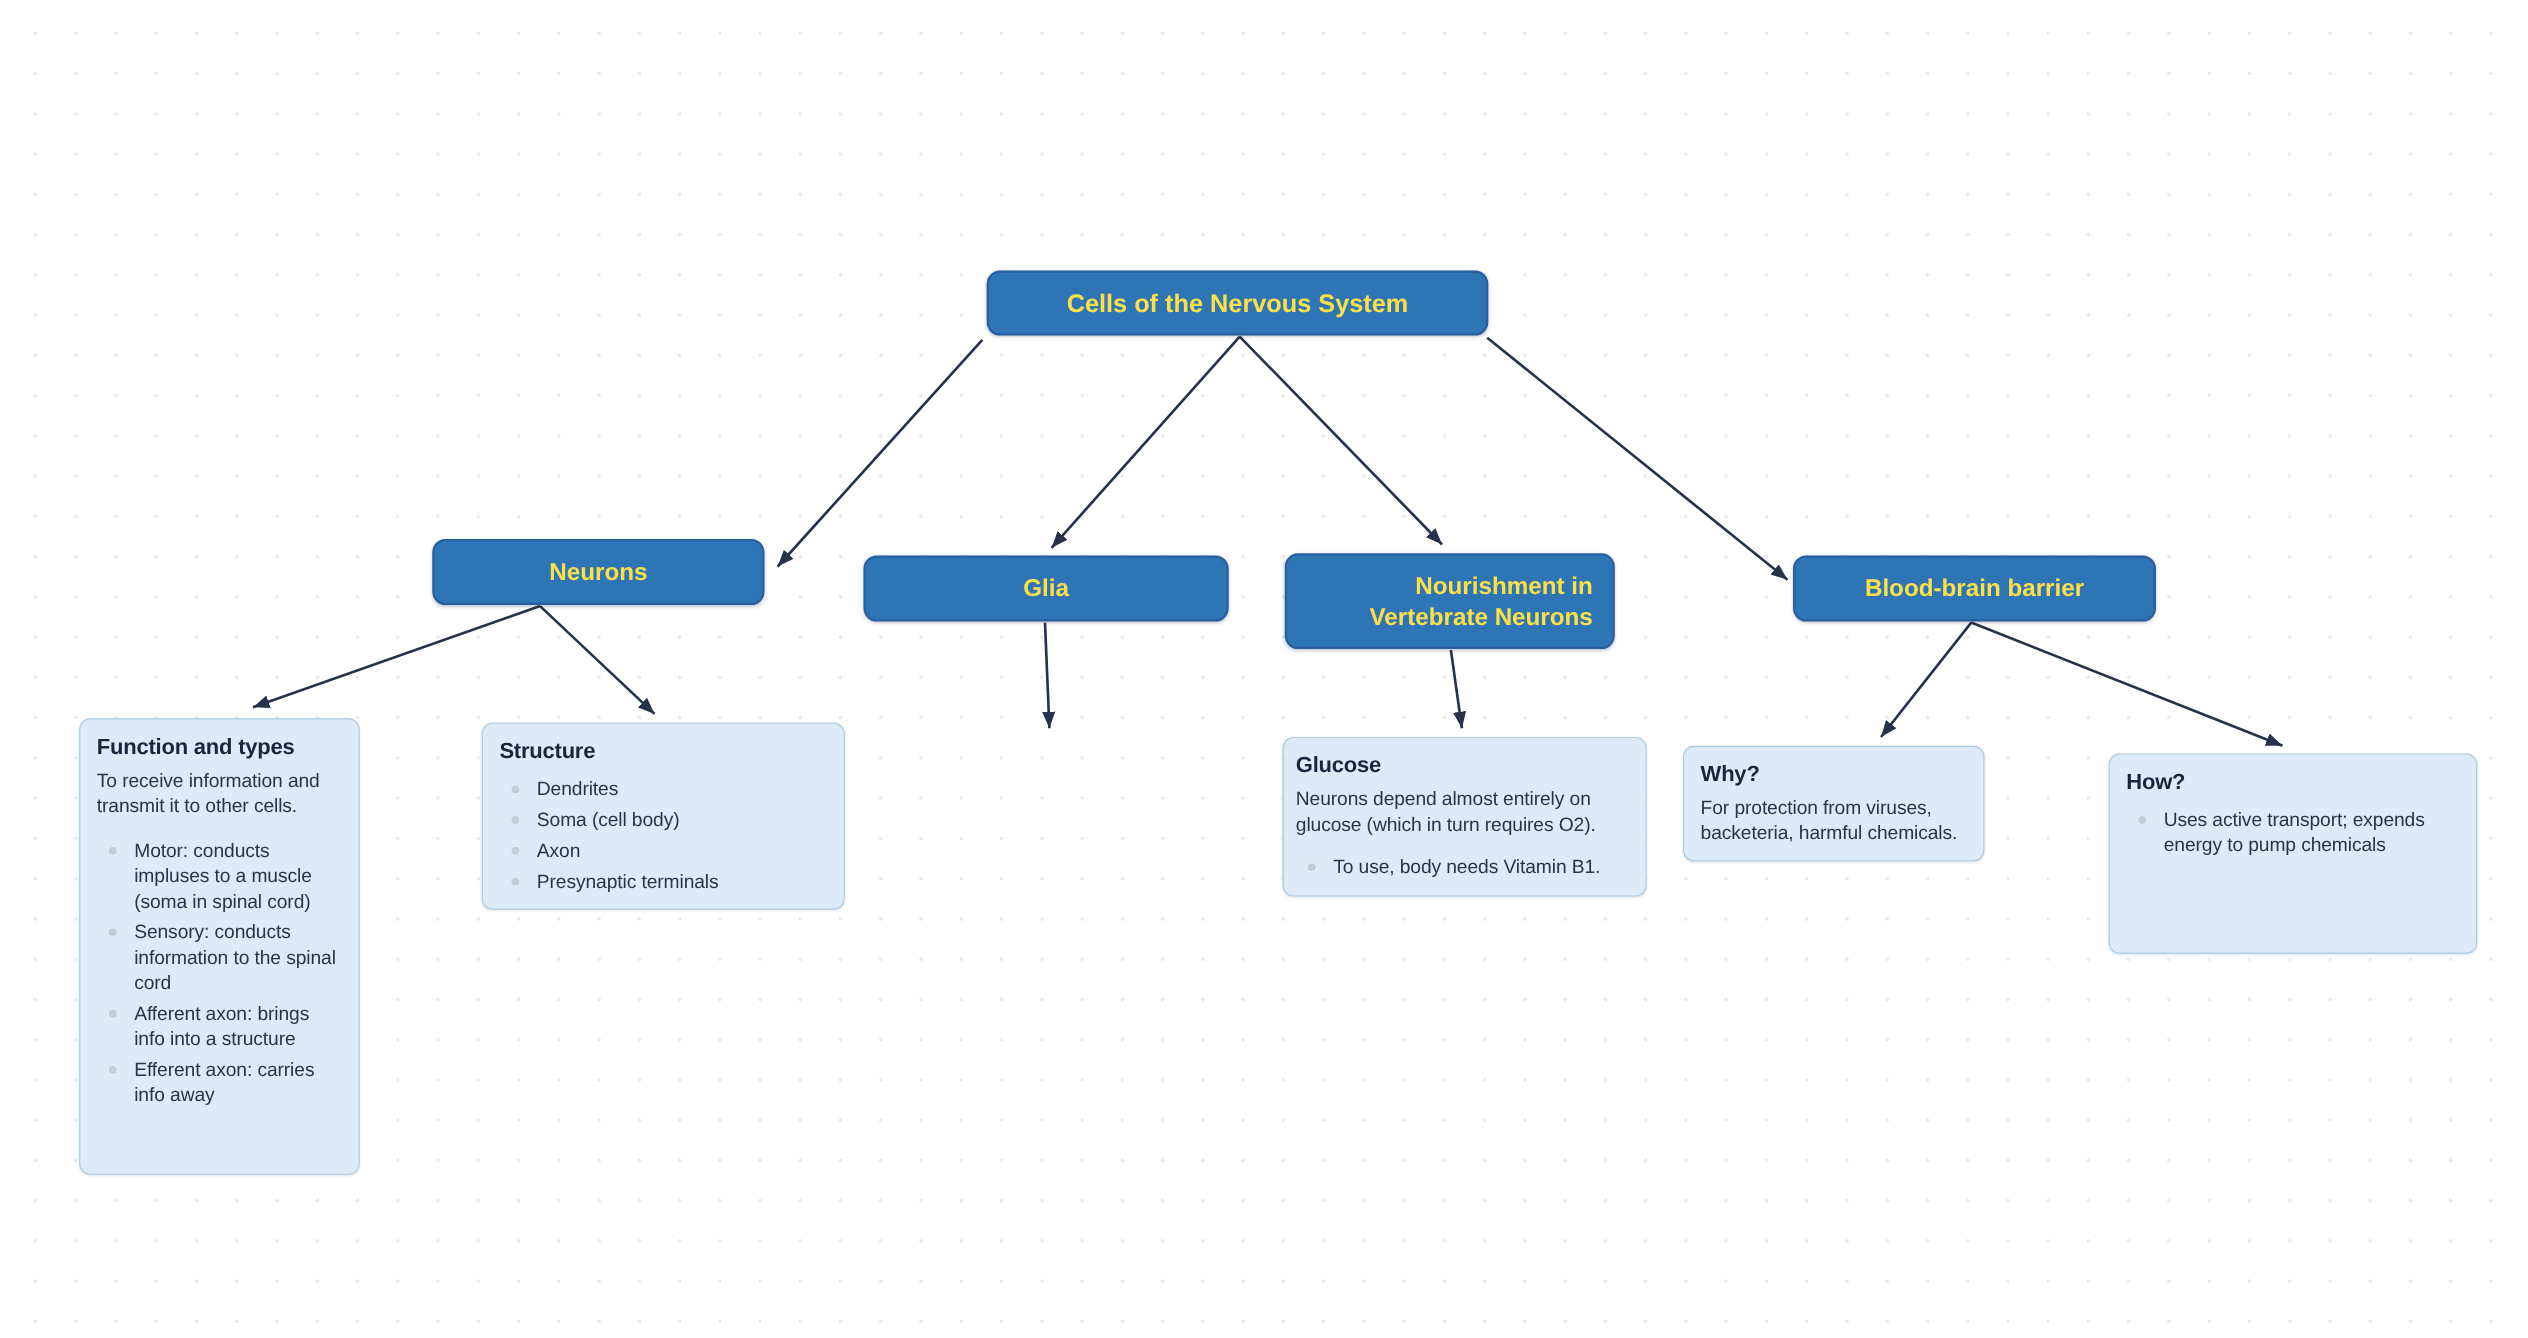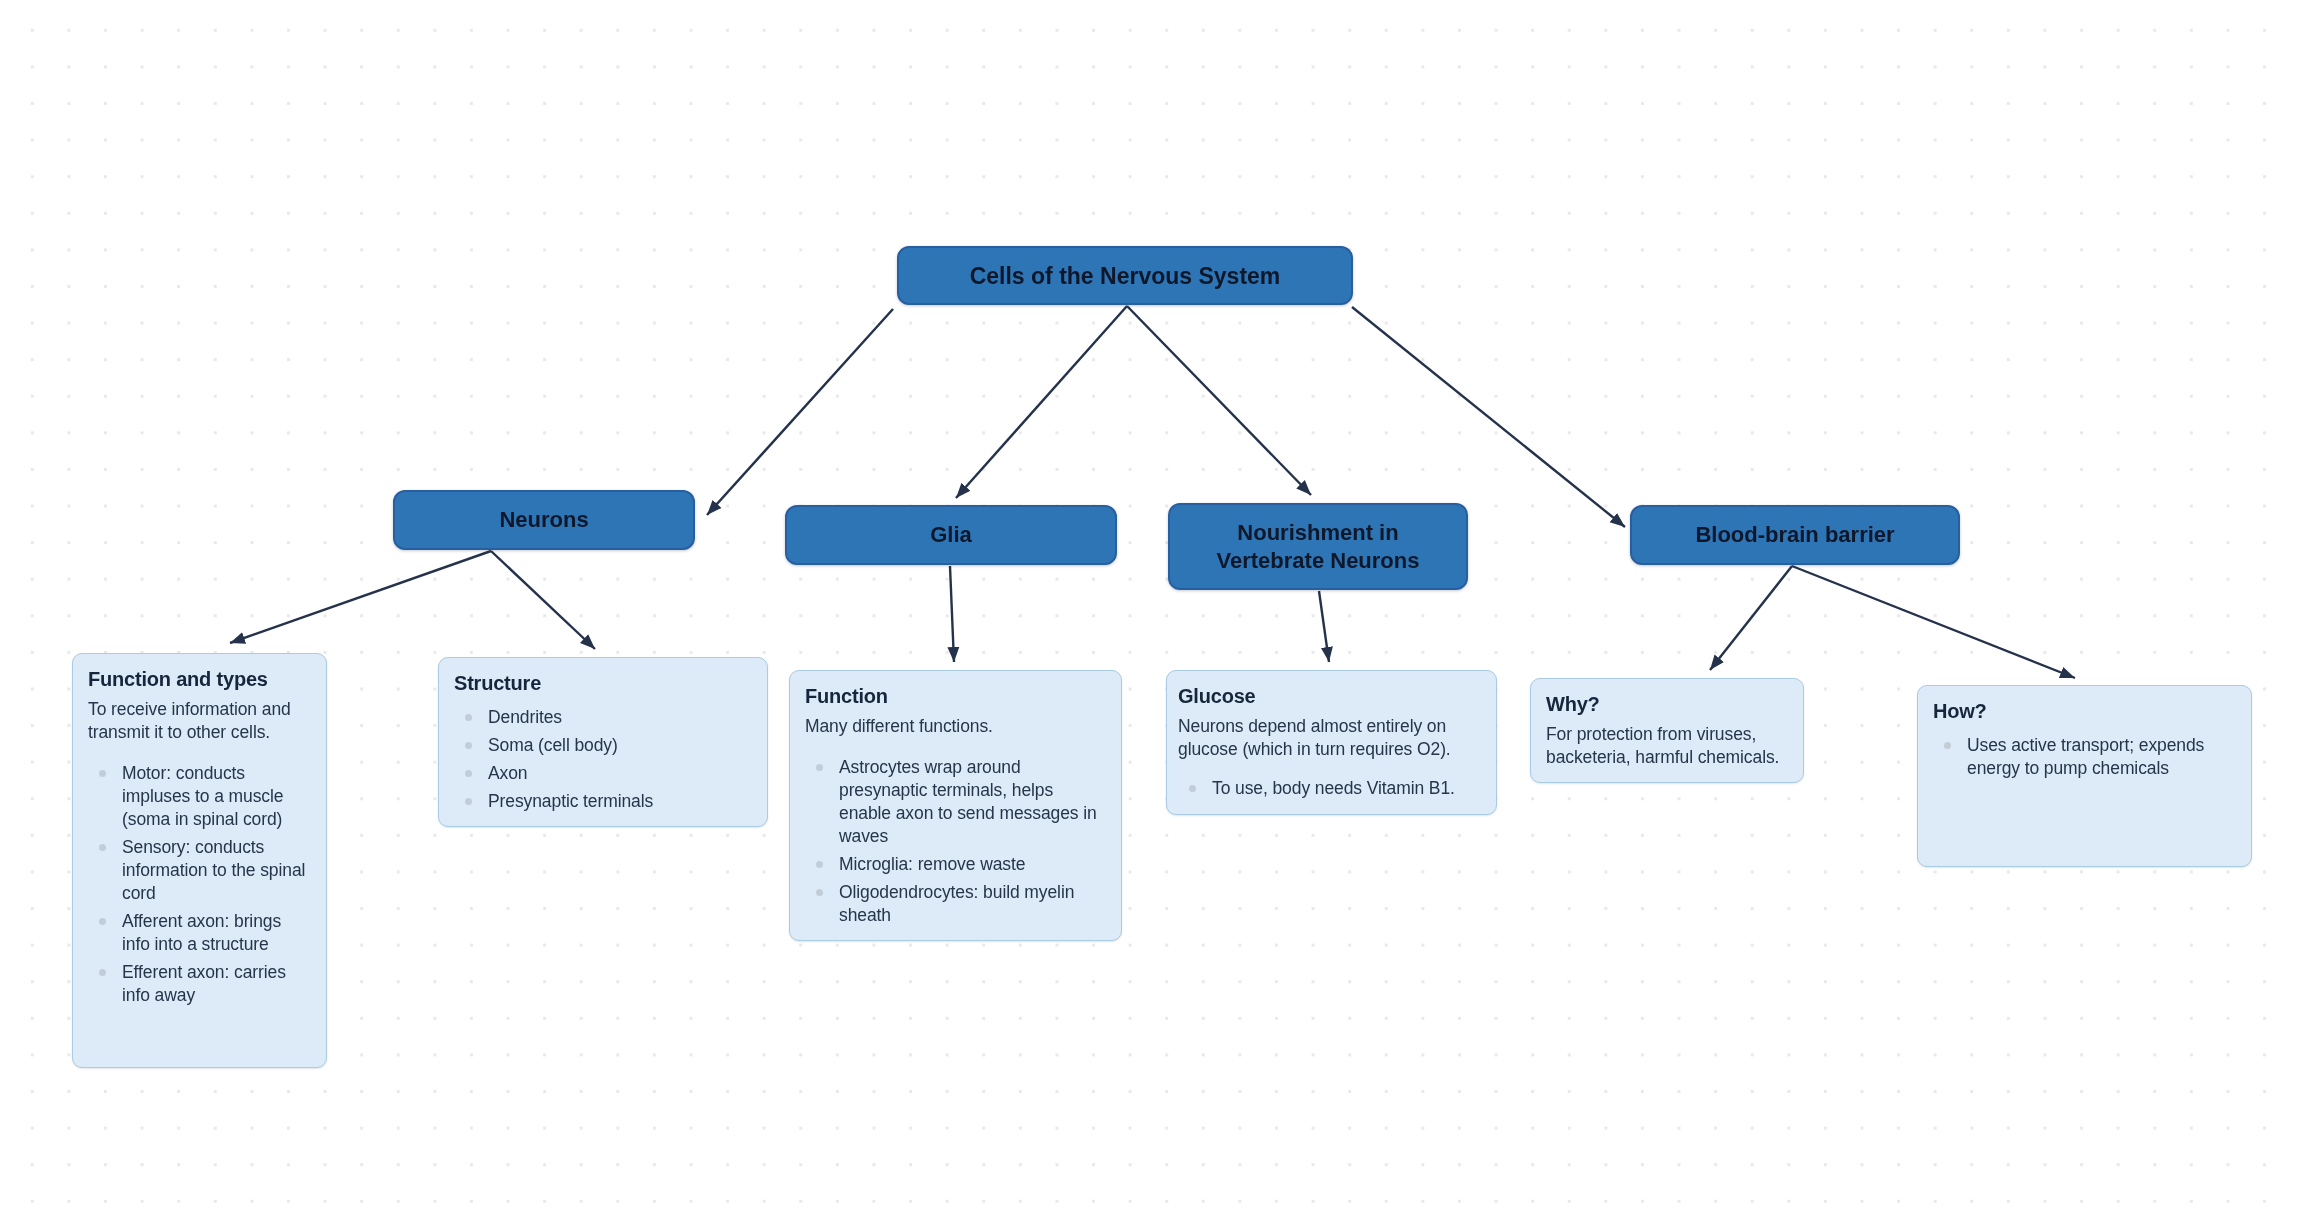--- a/index.html
+++ b/index.html
@@ -14,22 +14,22 @@
     overflow:hidden;
   }
   svg.edges { position:absolute; left:0; top:0; z-index:3; pointer-events:none; }
   .edge { stroke:#25324b; stroke-width:2.4; fill:none; }
 
   .topic {
     position:absolute; z-index:2;
     background:#2e75b6;
     border:2px solid #275fa0;
     border-radius:12px;
-    color:#0f172a; font-weight:700; font-size:22px; line-height:28px;
-    display:flex; align-items:center; justify-content:center; text-align:center;
+    color:#fde047; font-weight:700; font-size:22px; line-height:28px;
+    display:flex; align-items:center; justify-content:center; text-align:right;
     box-sizing:border-box; padding:0 18px;
     box-shadow:0 1px 3px rgba(20,40,70,.25);
     cursor:default;
   }
   .topic.root { font-size:23px; }
 
   .card {
     position:absolute; z-index:2;
     background:#dcebf7;
     border:1.5px solid #a9cbe3;
@@ -117,29 +117,20 @@
   <div class="card" id="card-structure">
     <h3>Structure</h3>
     <ul class="after-title">
       <li>Dendrites</li>
       <li>Soma (cell body)</li>
       <li>Axon</li>
       <li>Presynaptic terminals</li>
     </ul>
   </div>
 
-  <div class="card" id="card-glia-function">
-    <h3>Function</h3>
-    <p>Many different functions.</p>
-    <ul>
-      <li>Astrocytes wrap around presynaptic terminals, helps enable axon to send messages in waves</li>
-      <li>Microglia: remove waste</li>
-      <li>Oligodendrocytes: build myelin sheath</li>
-    </ul>
-  </div>
 
   <div class="card" id="card-glucose">
     <h3>Glucose</h3>
     <p>Neurons depend almost entirely on glucose (which in turn requires O2).</p>
     <ul style="margin-top:16px">
       <li>To use, body needs Vitamin B1.</li>
     </ul>
   </div>
 
   <div class="card" id="card-why">

